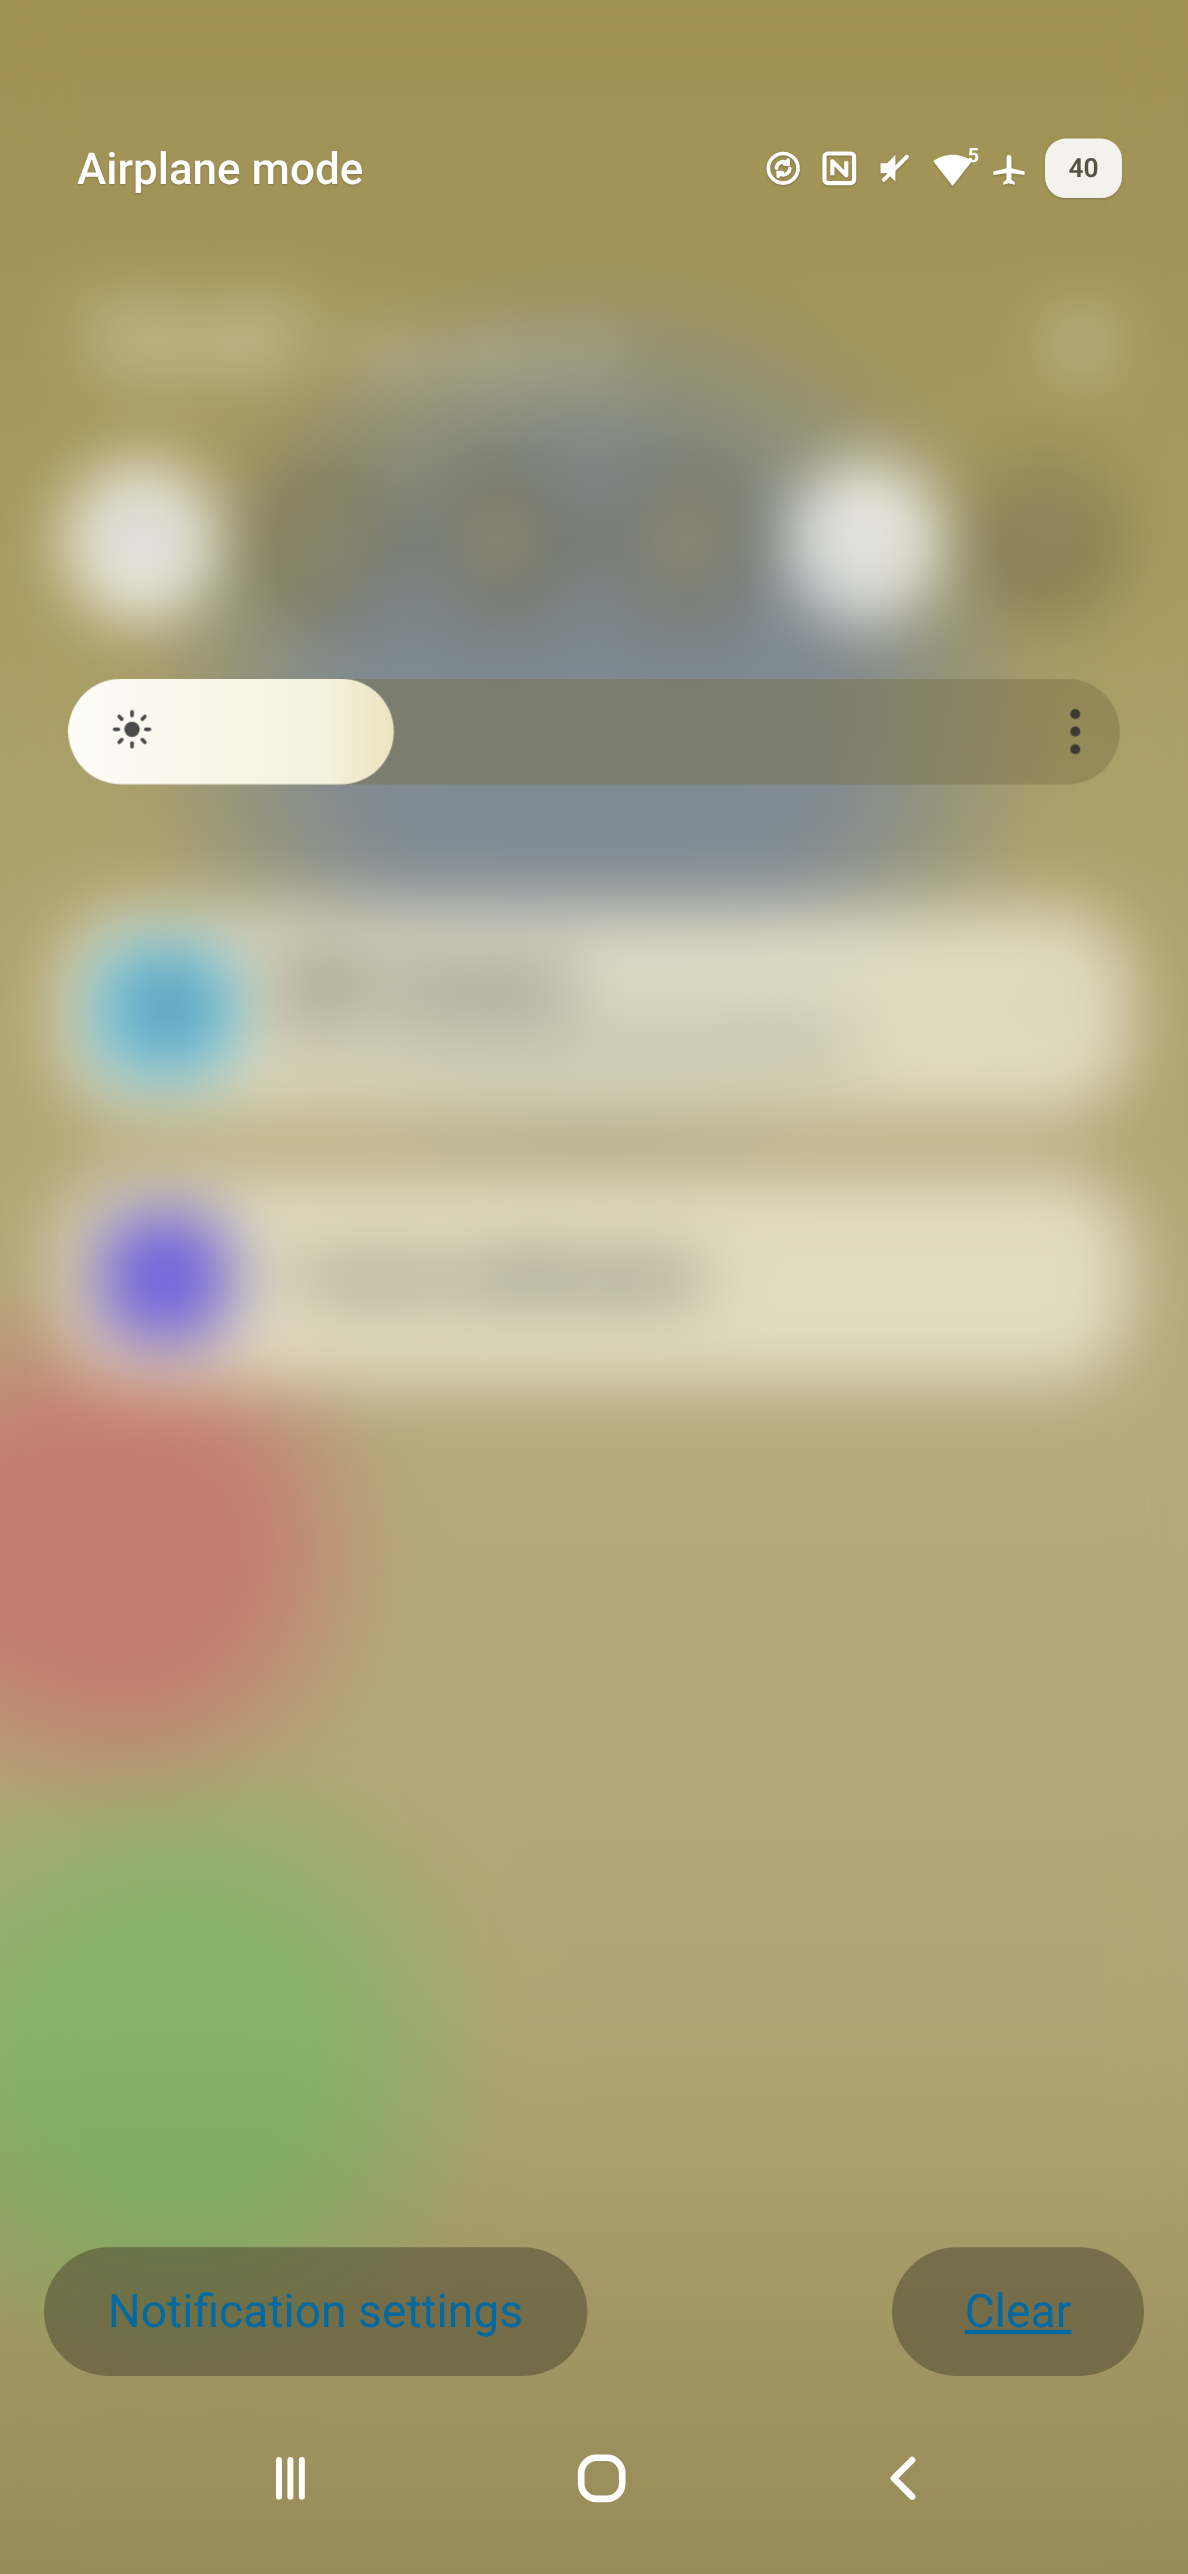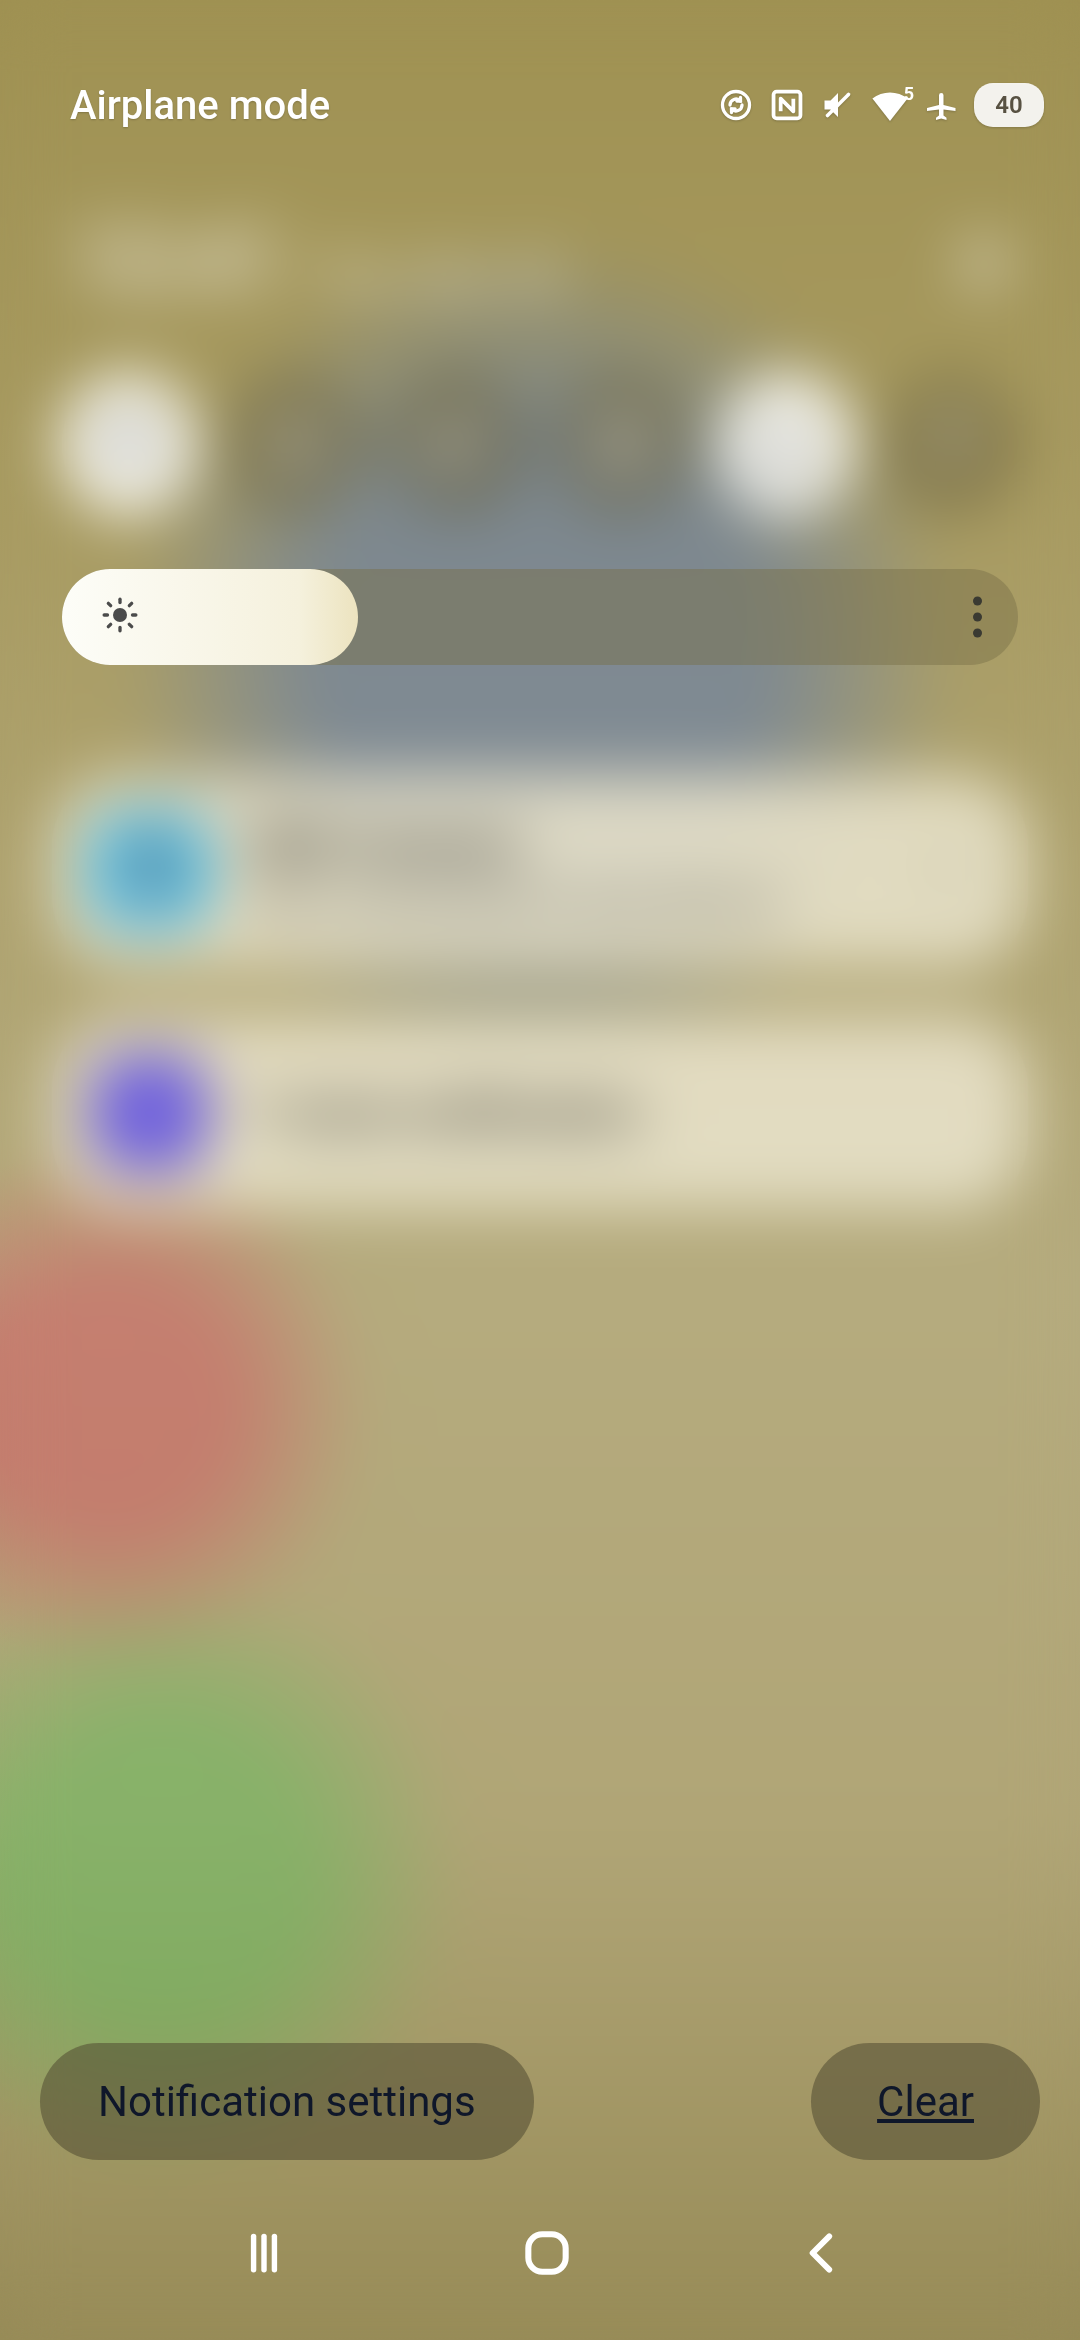--- a/index.html
+++ b/index.html
@@ -16,36 +16,37 @@
   }
   .blur-overlay {
     position:absolute; inset:0;
     backdrop-filter: blur(30px);
   }
 
   
   .statusbar {
     position: relative;
     display: flex; align-items: center;
-    padding: 60px 36px 0 70px;
+    padding: 60px 60px 0 70px;
     height: 150px;
+    margin-top: 48px;
   }
   .statusbar .network-label {
     font-size: 40px; font-weight: 500; color: #fff;
     text-shadow: 0 1px 2px rgba(0,0,0,.2);
   }
   .status-icons {
     margin-left: auto;
     display: flex; align-items: center; gap: 14px;
     color: #fff;
   }
   .status-icons svg, .status-icons .battery-pill { filter: drop-shadow(0 1px 1px rgba(0,0,0,.2)); }
   .battery-pill {
     display:flex; align-items:center; justify-content:center;
-    width:70px; height:44px; border-radius:19px;
+    width:70px; height:54px; border-radius:19px;
     background: rgba(255,255,255,.9); color:#575142;
     font-size:24px; font-weight:600;
   }
 
   
   .timerow {
     display:flex; align-items:baseline;
     padding: 60px 70px 0 70px;
   }
   .time-big { font-size:90px; font-weight:400; letter-spacing:-2px; }
@@ -120,21 +121,21 @@
   .notif-sub { font-size:42px; color:#565650; margin-top:6px; }
   .notif-expand { color:#6b6b63; }
 
   
   .bottombar {
     position:absolute; left:0; right:0; bottom:180px;
     display:flex; padding:0 40px;
   }
   .pill-btn {
     background: rgba(80,74,50,.55);
-    color:#0f172a; font-size:42px;
+    color:#0369a1; font-size:42px;
     padding: 34px 58px;
     border-radius:60px;
   }
   .pill-btn.clear { margin-left:auto; padding:34px 66px;text-decoration:underline; }
 
   
   .navbar {
     position:absolute; left:0; right:0; bottom:0;
     height:150px;
     display:flex; align-items:center; justify-content:space-around;

